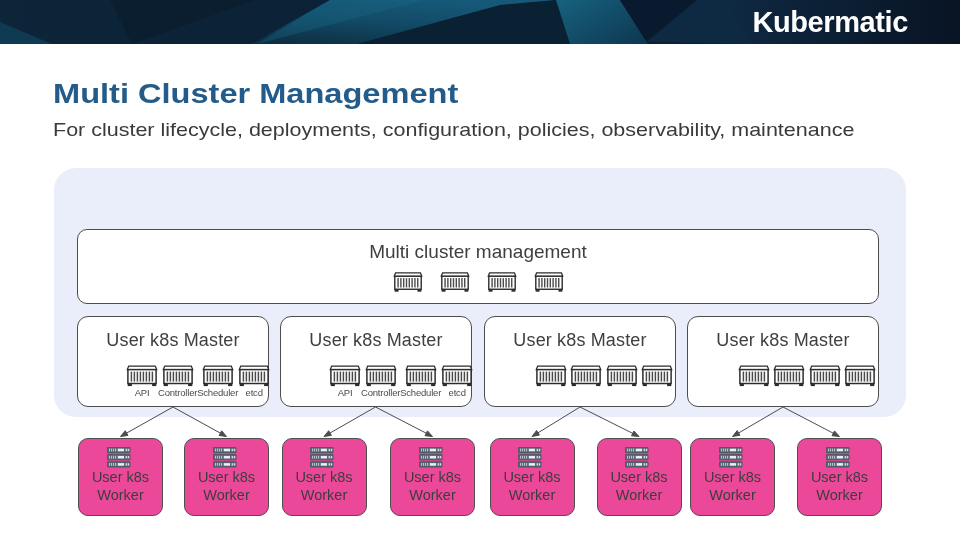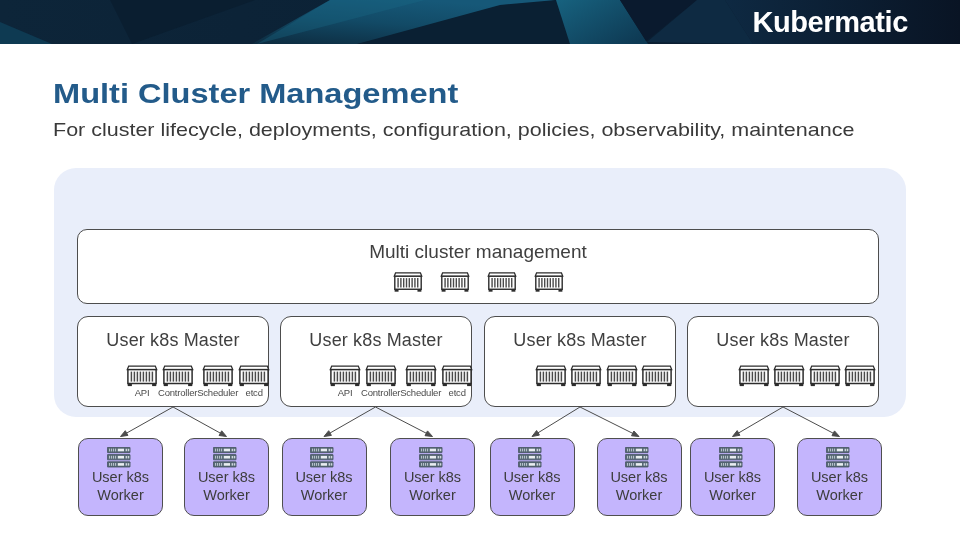--- a/index.html
+++ b/index.html
@@ -12,21 +12,21 @@
   .wbox { background:#fff; border:1px solid #4d4d4d; }
   #admin { left:77px; top:180px; width:802px; height:41px; border-radius:8px; font-size:18px; letter-spacing:0.55px; color:#3f3f3f; text-align:center; line-height:40px; }
   #multi { left:77px; top:229px; width:802px; height:75px; border-radius:10px; text-align:center; }
   #multi .t { margin-top:11px; font-size:19px; color:#3f3f3f; }
   #multi .icons { margin-top:8px; display:flex; justify-content:center; gap:17px; }
   .master { top:316px; width:192px; height:91px; border-radius:11px; text-align:center; }
   .master .t { margin-top:13px; font-size:18px; letter-spacing:0.15px; color:#3f3f3f; }
   .master .icons { margin-top:13px; display:flex; justify-content:space-between;padding-left:48px; }
   .master .col { width:48px; text-align:center; }
   .master .lab { font-size:9.5px; color:#4a4a4a; margin-top:-4px; letter-spacing:-0.2px; }
-  .worker { top:438px; width:85px; height:78px; background:#c4b5fd; border:1px solid #4f4f4f; border-radius:10px; text-align:center; font-size:14.5px; line-height:18.5px; color:#3d3d3d; }
+  .worker { top:438px; width:85px; height:78px; background:#ec4899; border:1px solid #4f4f4f; border-radius:10px; text-align:center; font-size:14.5px; line-height:18.5px; color:#3d3d3d; }
   .worker svg { margin-top:7.5px; position:relative; left:-2px; }
   .worker .t { margin-top:-4.5px; }
 </style>
 </head>
 <body>
 <svg width="0" height="0" style="position:absolute">
 <defs>
 <g id="cont">
   <path d="M2.7,2.1 L29.3,2.1 L30.7,5.6 L1.3,5.6 Z" fill="#fff" stroke="#2d2d2d" stroke-width="1.3"></path>
   <rect x="1.9" y="5.6" width="28.2" height="13.9" fill="#fff" stroke="#2d2d2d" stroke-width="1.5"></rect>

